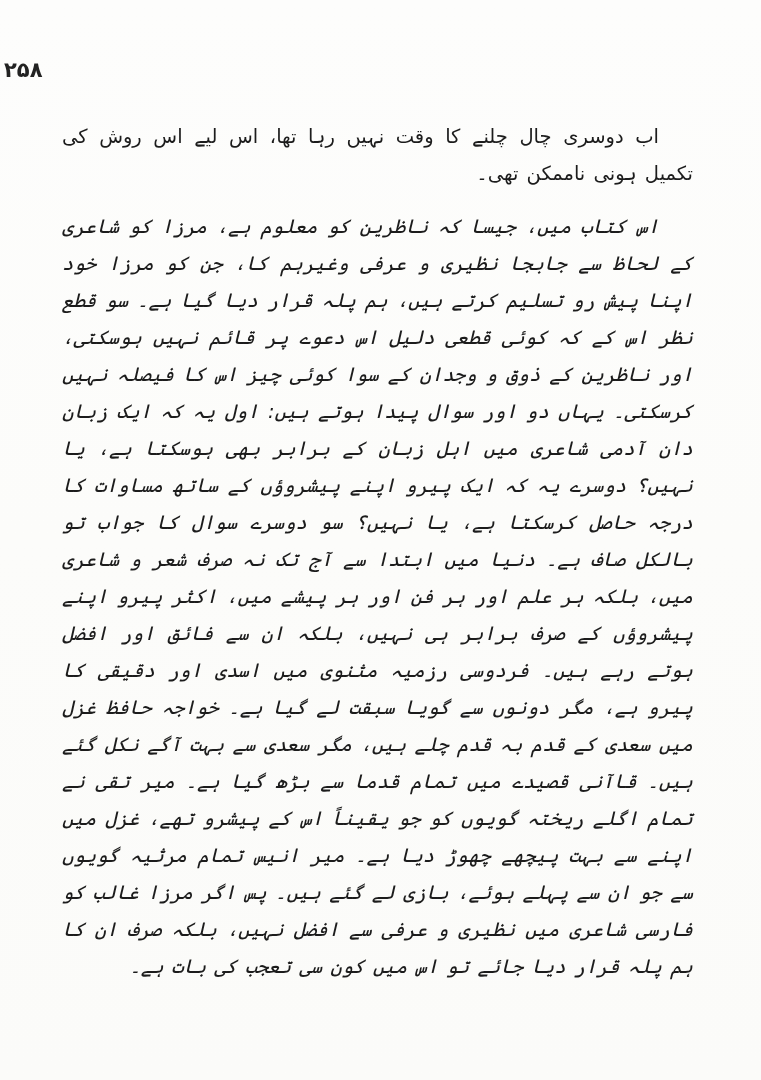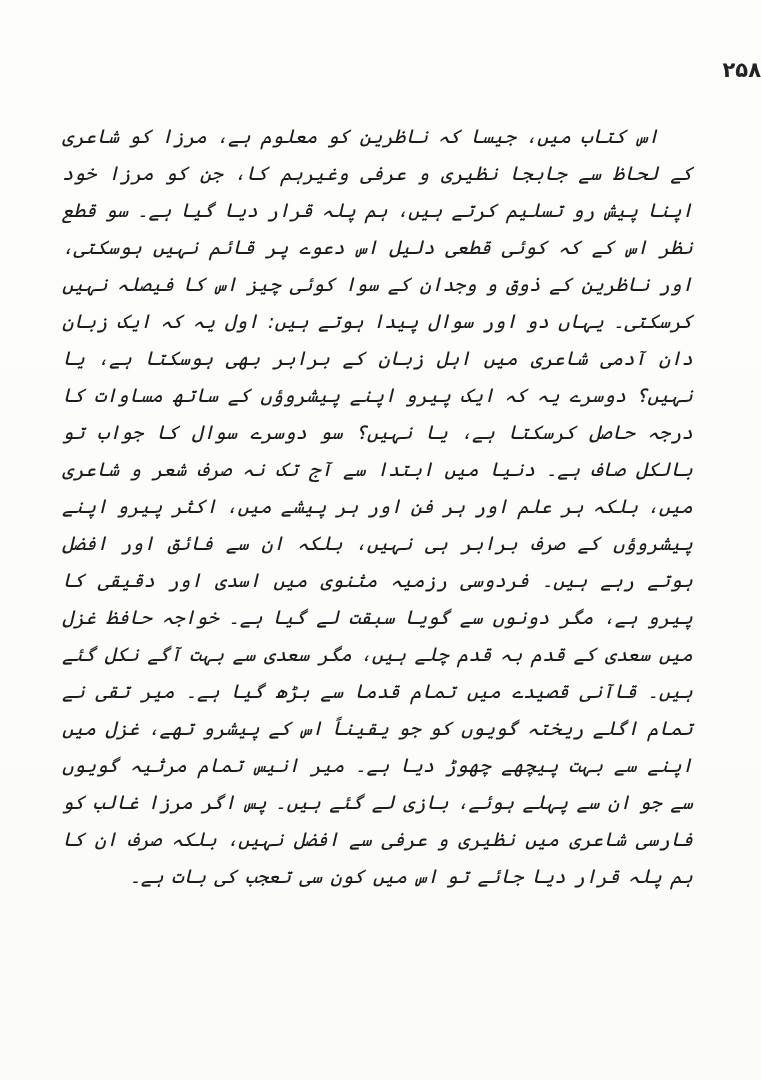--- a/index.html
+++ b/index.html
@@ -18,21 +18,21 @@
     box-sizing: border-box;
     font-family: "DejaVu Sans", sans-serif;
     color: #1c1c1c;
     direction: rtl;
   }
   .page-number {
     position: absolute;
     top: 58px;
     left: 4px;
     right: 0;
-    text-align: right;
+    text-align: left;
     font-size: 21px;
     font-weight: bold;
     color: #222;
     letter-spacing: 2px;
   }
   .text-block {
     position: absolute;
     top: 118px;
     right: 68px;
     left: 62px;
@@ -53,15 +53,16 @@
     font-style: italic;
   }
 </style>
 </head>
 <body>
 
 <div class="scan-page">
   <div class="page-number">۲۵۸</div>
 
   <div class="text-block">
+    <p class="para">اب دوسری چال چلنے کا وقت نہیں رہا تھا، اس لیے اس روش کی تکمیل ہونی ناممکن تھی۔</p>
     <p class="para">اس کتاب میں، جیسا کہ ناظرین کو معلوم ہے، مرزا کو شاعری کے لحاظ سے جابجا نظیری و عرفی وغیرہم کا، جن کو مرزا خود اپنا پیش رو تسلیم کرتے ہیں، ہم پلہ قرار دیا گیا ہے۔ سو قطع نظر اس کے کہ کوئی قطعی دلیل اس دعوے پر قائم نہیں ہوسکتی، اور ناظرین کے ذوق و وجدان کے سوا کوئی چیز اس کا فیصلہ نہیں کرسکتی۔ یہاں دو اور سوال پیدا ہوتے ہیں: اول یہ کہ ایک زبان دان آدمی شاعری میں اہل زبان کے برابر بھی ہوسکتا ہے، یا نہیں؟ دوسرے یہ کہ ایک پیرو اپنے پیشروؤں کے ساتھ مساوات کا درجہ حاصل کرسکتا ہے، یا نہیں؟ سو دوسرے سوال کا جواب تو بالکل صاف ہے۔ دنیا میں ابتدا سے آج تک نہ صرف شعر و شاعری میں، بلکہ ہر علم اور ہر فن اور ہر پیشے میں، اکثر پیرو اپنے پیشروؤں کے صرف برابر ہی نہیں، بلکہ ان سے فائق اور افضل ہوتے رہے ہیں۔ فردوسی رزمیہ مثنوی میں اسدی اور دقیقی کا پیرو ہے، مگر دونوں سے گویا سبقت لے گیا ہے۔ خواجہ حافظ غزل میں سعدی کے قدم بہ قدم چلے ہیں، مگر سعدی سے بہت آگے نکل گئے ہیں۔ قاآنی قصیدے میں تمام قدما سے بڑھ گیا ہے۔ میر تقی نے تمام اگلے ریختہ گویوں کو جو یقیناً اس کے پیشرو تھے، غزل میں اپنے سے بہت پیچھے چھوڑ دیا ہے۔ میر انیس تمام مرثیہ گویوں سے جو ان سے پہلے ہوئے، بازی لے گئے ہیں۔ پس اگر مرزا غالب کو فارسی شاعری میں نظیری و عرفی سے افضل نہیں، بلکہ صرف ان کا ہم پلہ قرار دیا جائے تو اس میں کون سی تعجب کی بات ہے۔</p>
   </div>
 </div>
 
 </body></html>

